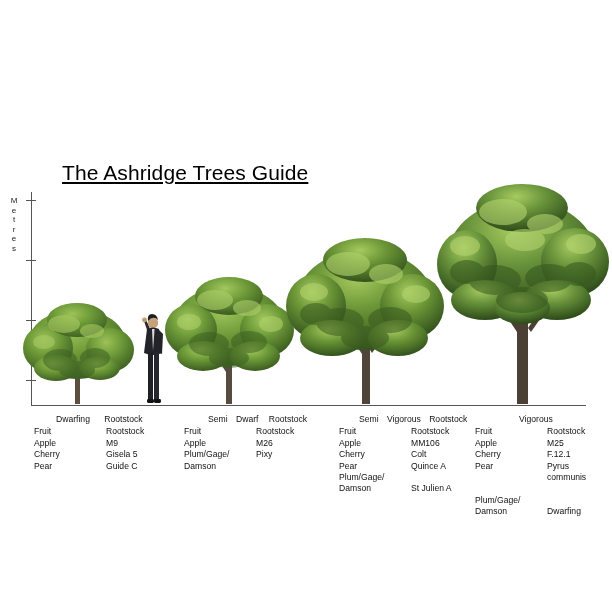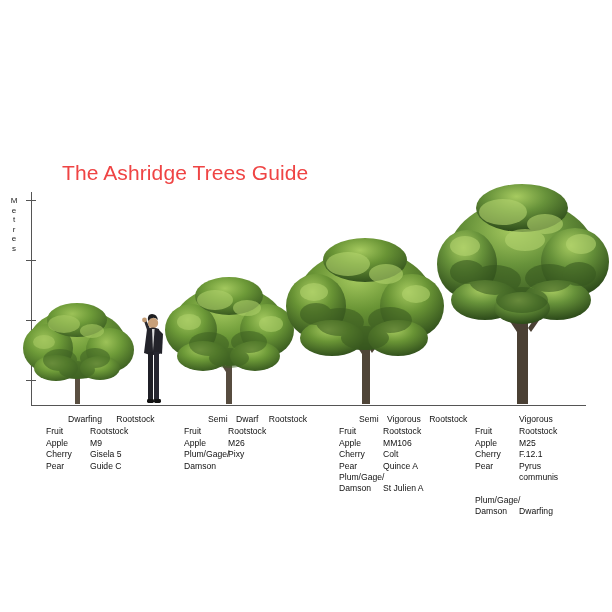--- a/index.html
+++ b/index.html
@@ -24,22 +24,23 @@
   }
 
   
   .title {
     position: absolute;
     left: 62px;
     top: 158px;
     width: 340px;
     font-size: 21px;
     line-height: 29px;
-    color: #ef4444;
+    color: #000000;
     letter-spacing: 0.1px;
+    text-decoration: underline;
   }
 
   
   .axis-line {
     position: absolute;
     background: #555;
   }
   #y-axis {
     left: 31px;
     top: 192px;
@@ -103,21 +104,21 @@
   .block .head {
     font-size: 8.6px;
     margin-bottom: 1px;
   }
   .row {
     display: block;
     height: 11.4px;
   }
   .c1 {
     display: inline-block;
-    width: 44px;
+    width: 72px;
   }
   .c2 {
     display: inline-block;
   }
   .head .c1 {
     display: inline-block;
     width: 52px;
   }
   .gap {
     display: block;
@@ -298,21 +299,21 @@
       <g fill="#b4d46f" opacity="0.6">
         <ellipse cx="66" cy="30" rx="24" ry="13"></ellipse>
         <ellipse cx="108" cy="42" rx="18" ry="10"></ellipse>
         <ellipse cx="28" cy="64" rx="15" ry="10"></ellipse>
         <ellipse cx="144" cy="62" rx="15" ry="10"></ellipse>
         <ellipse cx="88" cy="58" rx="20" ry="11"></ellipse>
       </g>
     </svg>
   </div>
 
-  <div class="block" style="left:46px; top:414px;">
+  <div class="block" style="left:34px; top:414px;">
     <span class="row head">
       <span class="c1" style="width:22px;"></span><span class="c2">Dwarfing</span>
       <span style="display:inline-block;width:12px;"></span><span>Rootstock</span>
     </span>
     <span class="row">
       <span class="c1">Fruit</span><span class="c2">Rootstock</span>
     </span>
     <span class="row">
       <span class="c1">Apple</span><span class="c2">M9</span>
     </span>

